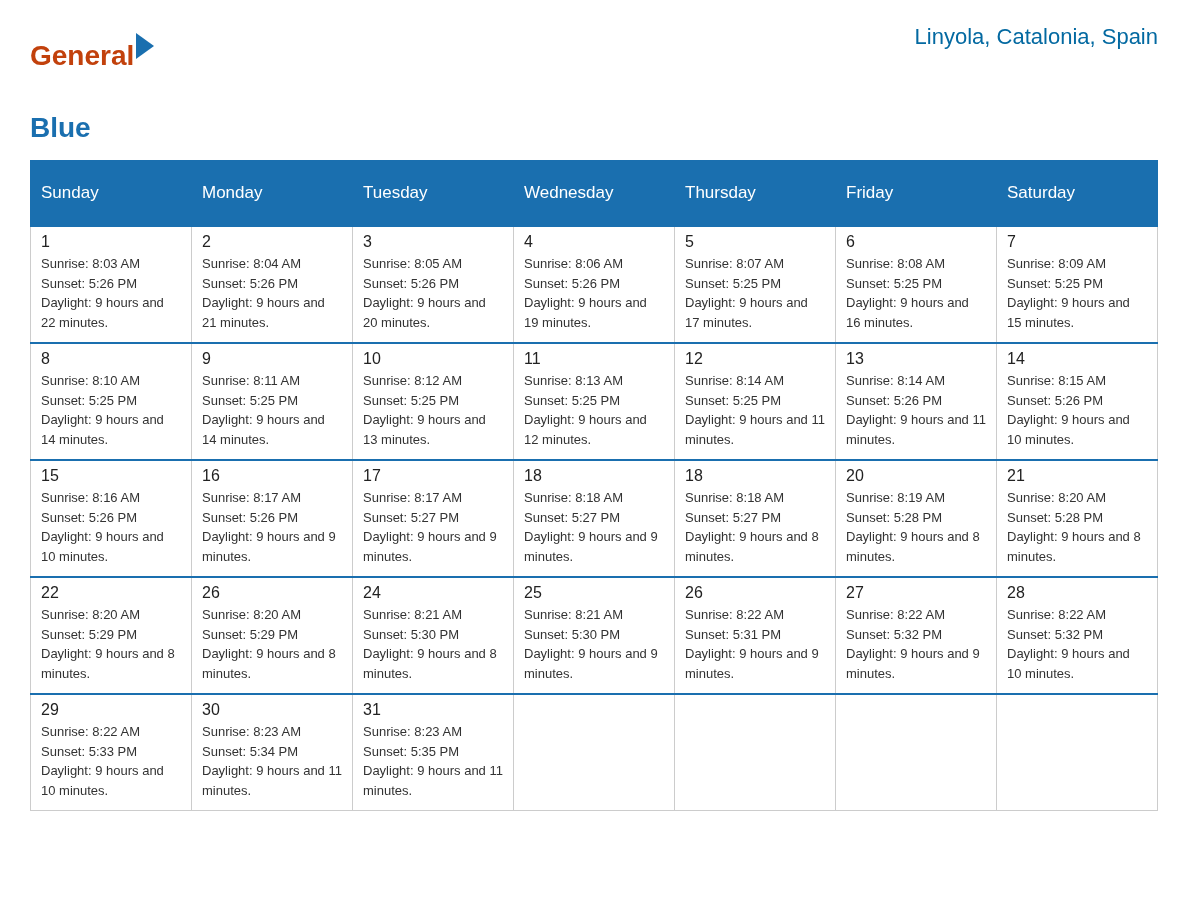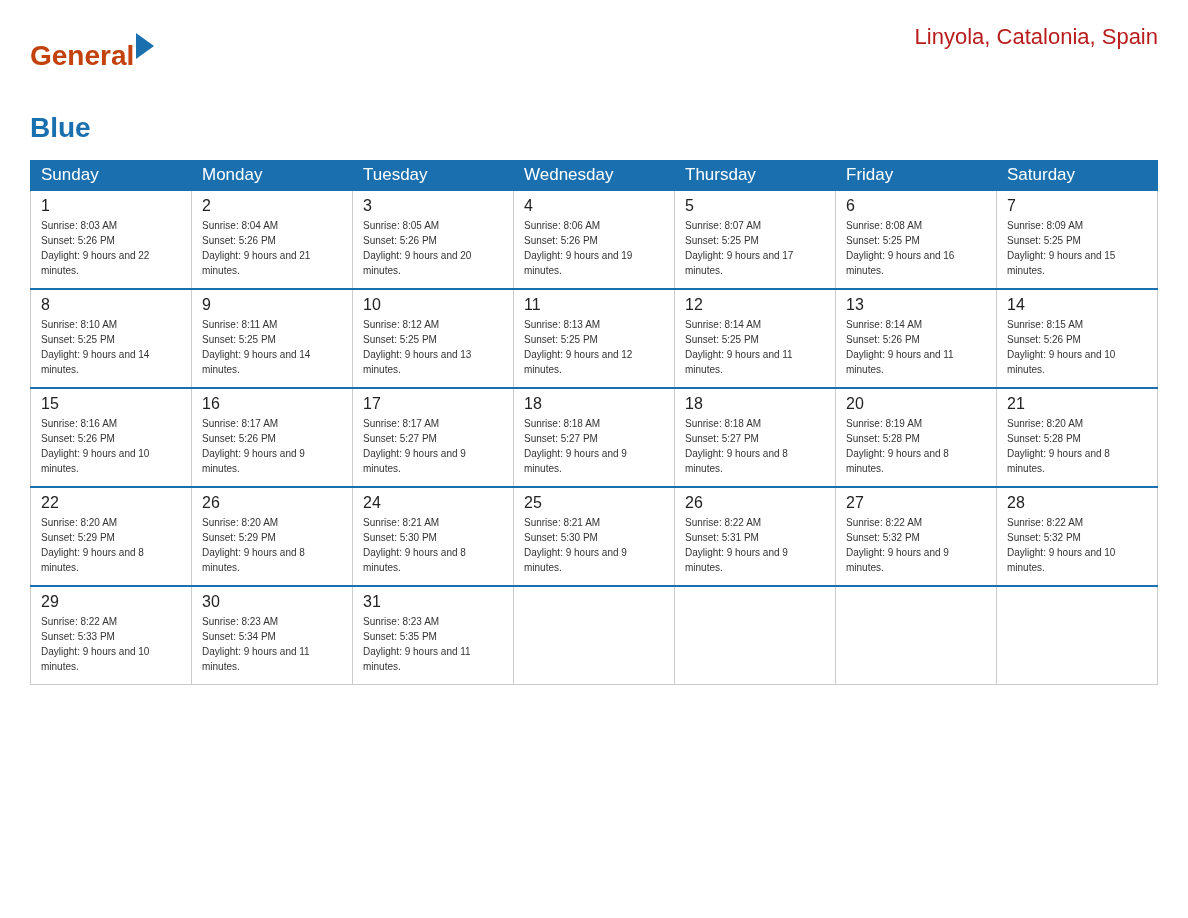--- a/index.html
+++ b/index.html
@@ -25,34 +25,34 @@
       text-align: right;
     }
     .month-title {
       font-size: 52px;
       font-weight: normal;
       color: #222;
       line-height: 1.1;
     }
     .location-title {
       font-size: 22px;
-      color: #b91c1c;
+      color: #0369a1;
       margin-top: 4px;
     }
     .calendar {
       width: 100%;
       border-collapse: collapse;
       margin-top: 8px;
     }
     .calendar thead tr th {
       background-color: #1a6faf;
       color: #fff;
       font-size: 17px;
       font-weight: normal;
-      padding: 4px 10px;
+      padding: 22px 10px;
       text-align: left;
       border: 1px solid #1a6faf;
     }
     .calendar tbody tr td {
       vertical-align: top;
       padding: 6px 10px 10px 10px;
       border: 1px solid #ccc;
       border-top: 2px solid #1a6faf;
       font-size: 13px;
       color: #333;
@@ -63,21 +63,21 @@
       background: #fff;
     }
     .day-num {
       font-size: 16px;
       font-weight: normal;
       color: #222;
       margin-bottom: 3px;
       display: block;
     }
     .day-info {
-      font-size: 10px;
+      font-size: 13px;
       line-height: 1.5;
       color: #333;
     }
     .logo-wrapper {
       display: flex;
       align-items: center;
     }
     .logo-general {
       font-size: 28px;
       font-weight: bold;

